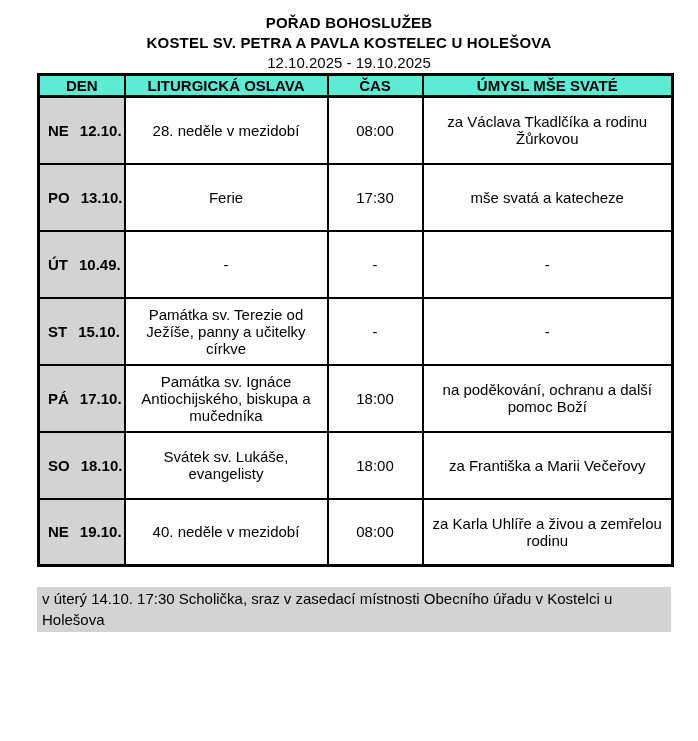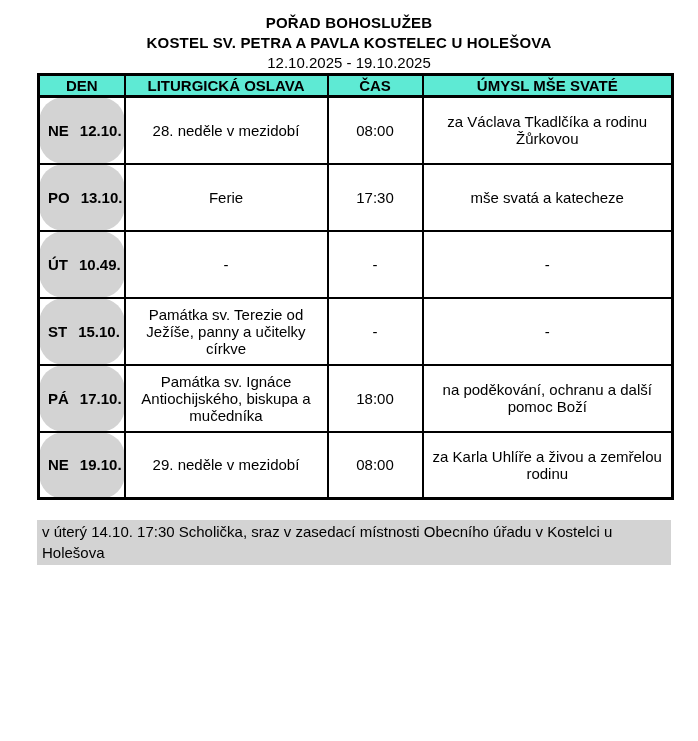--- a/index.html
+++ b/index.html
@@ -51,21 +51,20 @@
     height: 20px;
     padding: 1px 2px;
     line-height: 17px;
   }
   table.schedule td {
     height: 67px;
     vertical-align: middle;
     text-align: center;
     padding: 4px 8px;
     line-height: 17px;
-    border-radius: 25px;
   }
   td.day-cell {
     background: #d3d3d3;
     font-weight: bold;
     white-space: nowrap;
     padding: 4px 2px;
   }
   td.day-cell .day-date { margin-left: 11px; }
 
   
@@ -129,22 +128,28 @@
         <td>-</td>
         <td>-</td>
       </tr>
       <tr>
         <td class="day-cell"><span>PÁ</span><span class="day-date">17.10.</span></td>
         <td>Památka sv. Ignáce Antiochijského, biskupa a mučedníka</td>
         <td>18:00</td>
         <td>na poděkování, ochranu a další pomoc Boží</td>
       </tr>
       <tr>
+        <td class="day-cell"><span>SO</span><span class="day-date">18.10.</span></td>
+        <td>Svátek sv. Lukáše, evangelisty</td>
+        <td>18:00</td>
+        <td>za Františka a Marii Večeřovy</td>
+      </tr>
+      <tr>
         <td class="day-cell"><span>NE</span><span class="day-date">19.10.</span></td>
-        <td>29. neděle v mezidobí</td>
+        <td>40. neděle v mezidobí</td>
         <td>08:00</td>
         <td>za Karla Uhlíře a živou a zemřelou rodinu</td>
       </tr>
     </tbody>
   </table>
 </div>
 
 <div class="footer-note">v úterý 14.10. 17:30 Scholička, sraz v zasedací místnosti Obecního úřadu v Kostelci u Holešova</div>
 
 </body></html>

